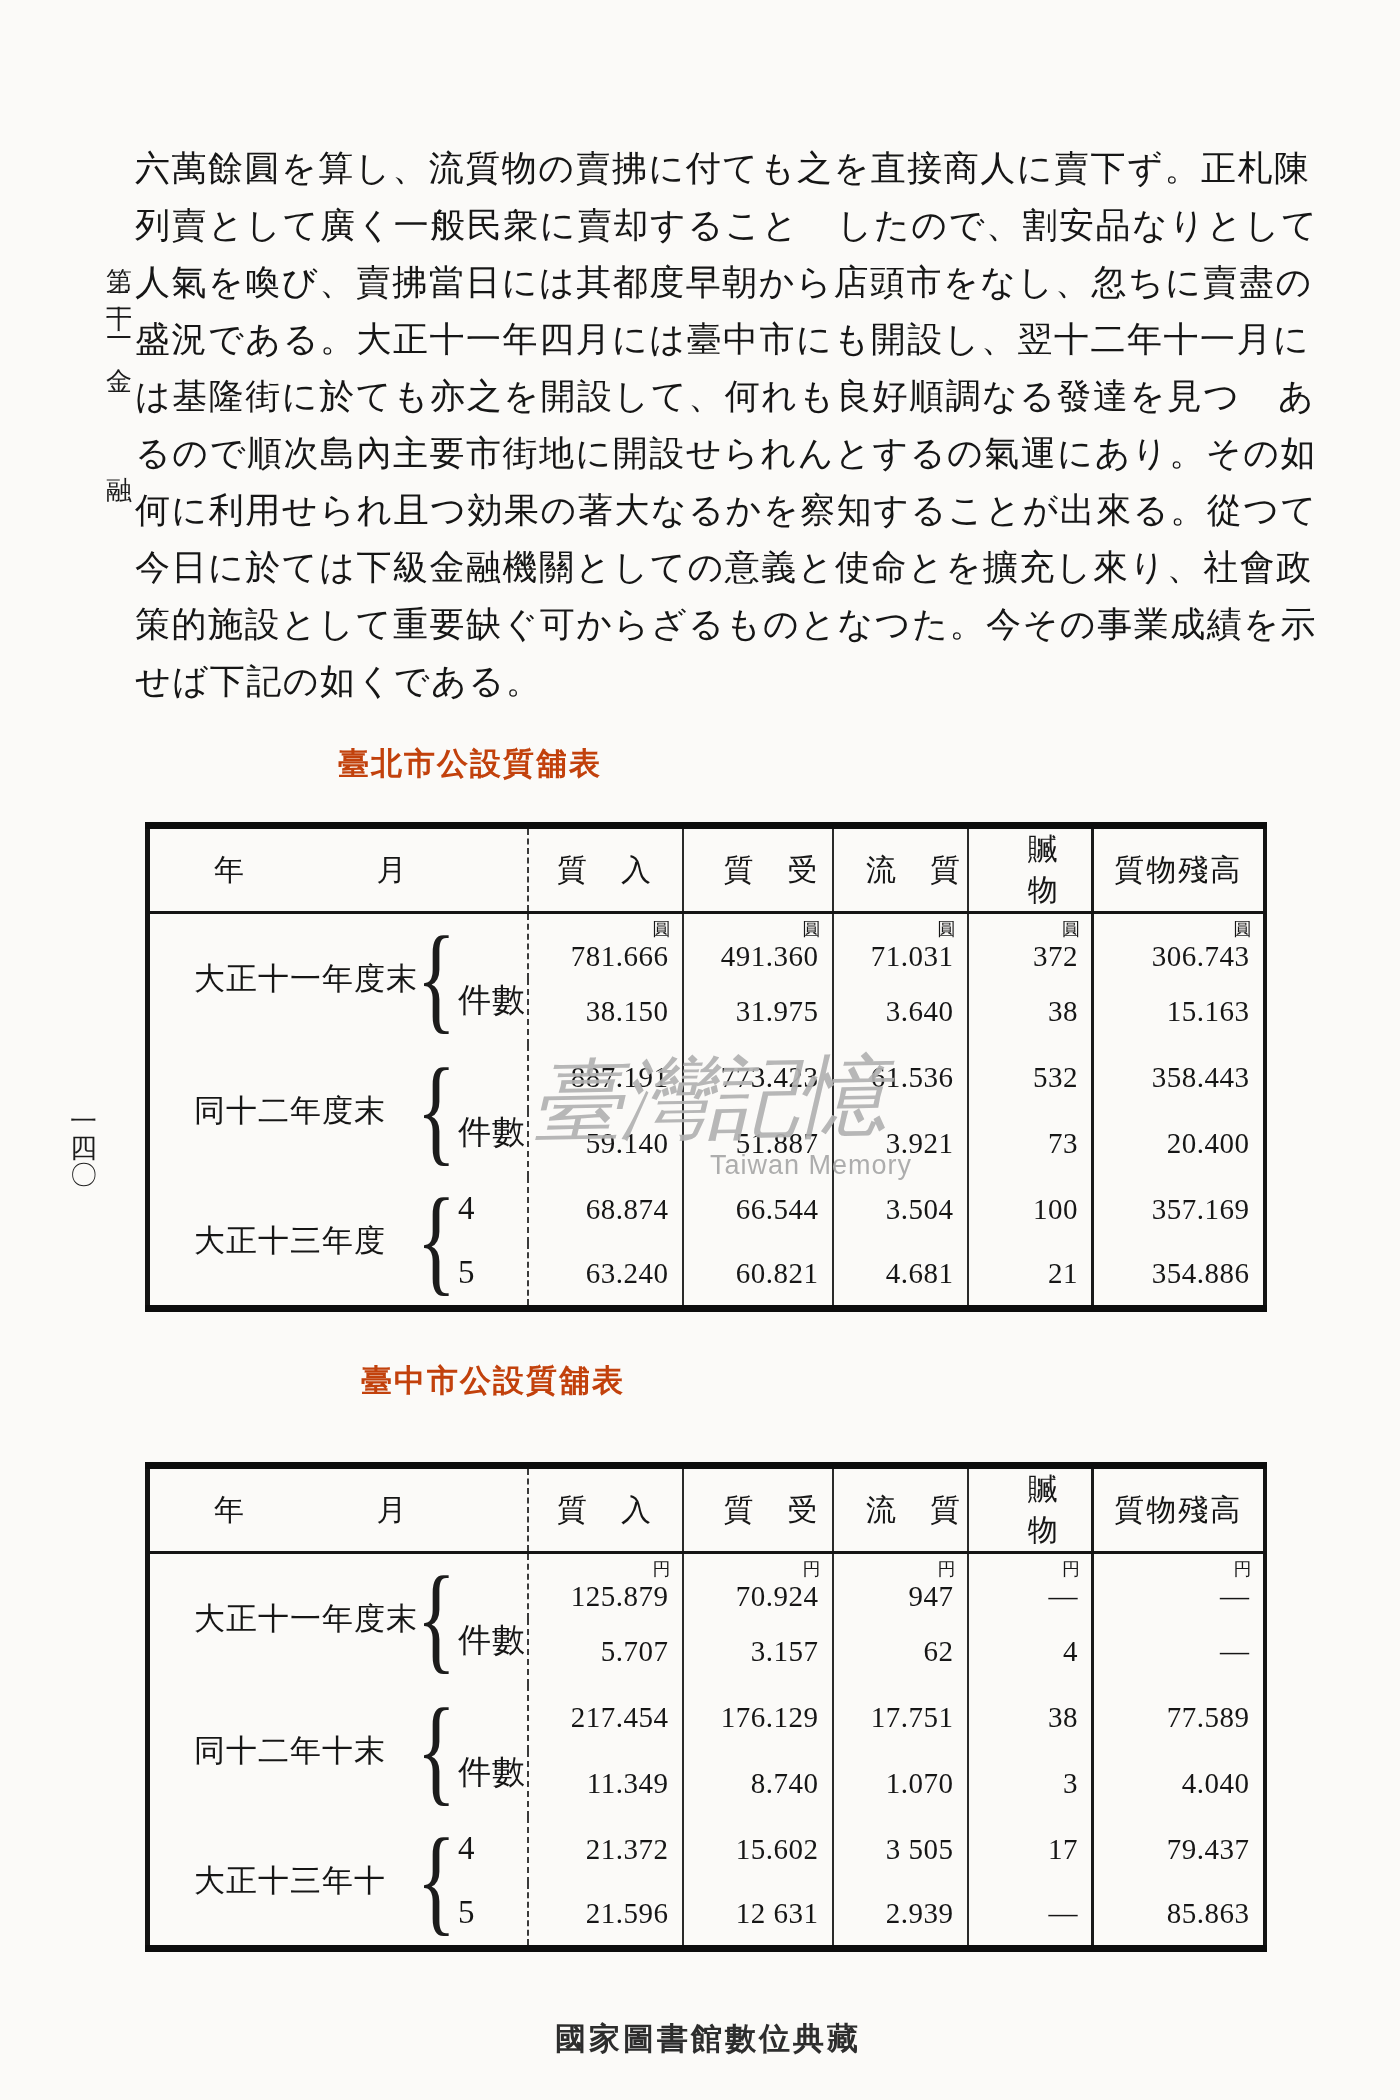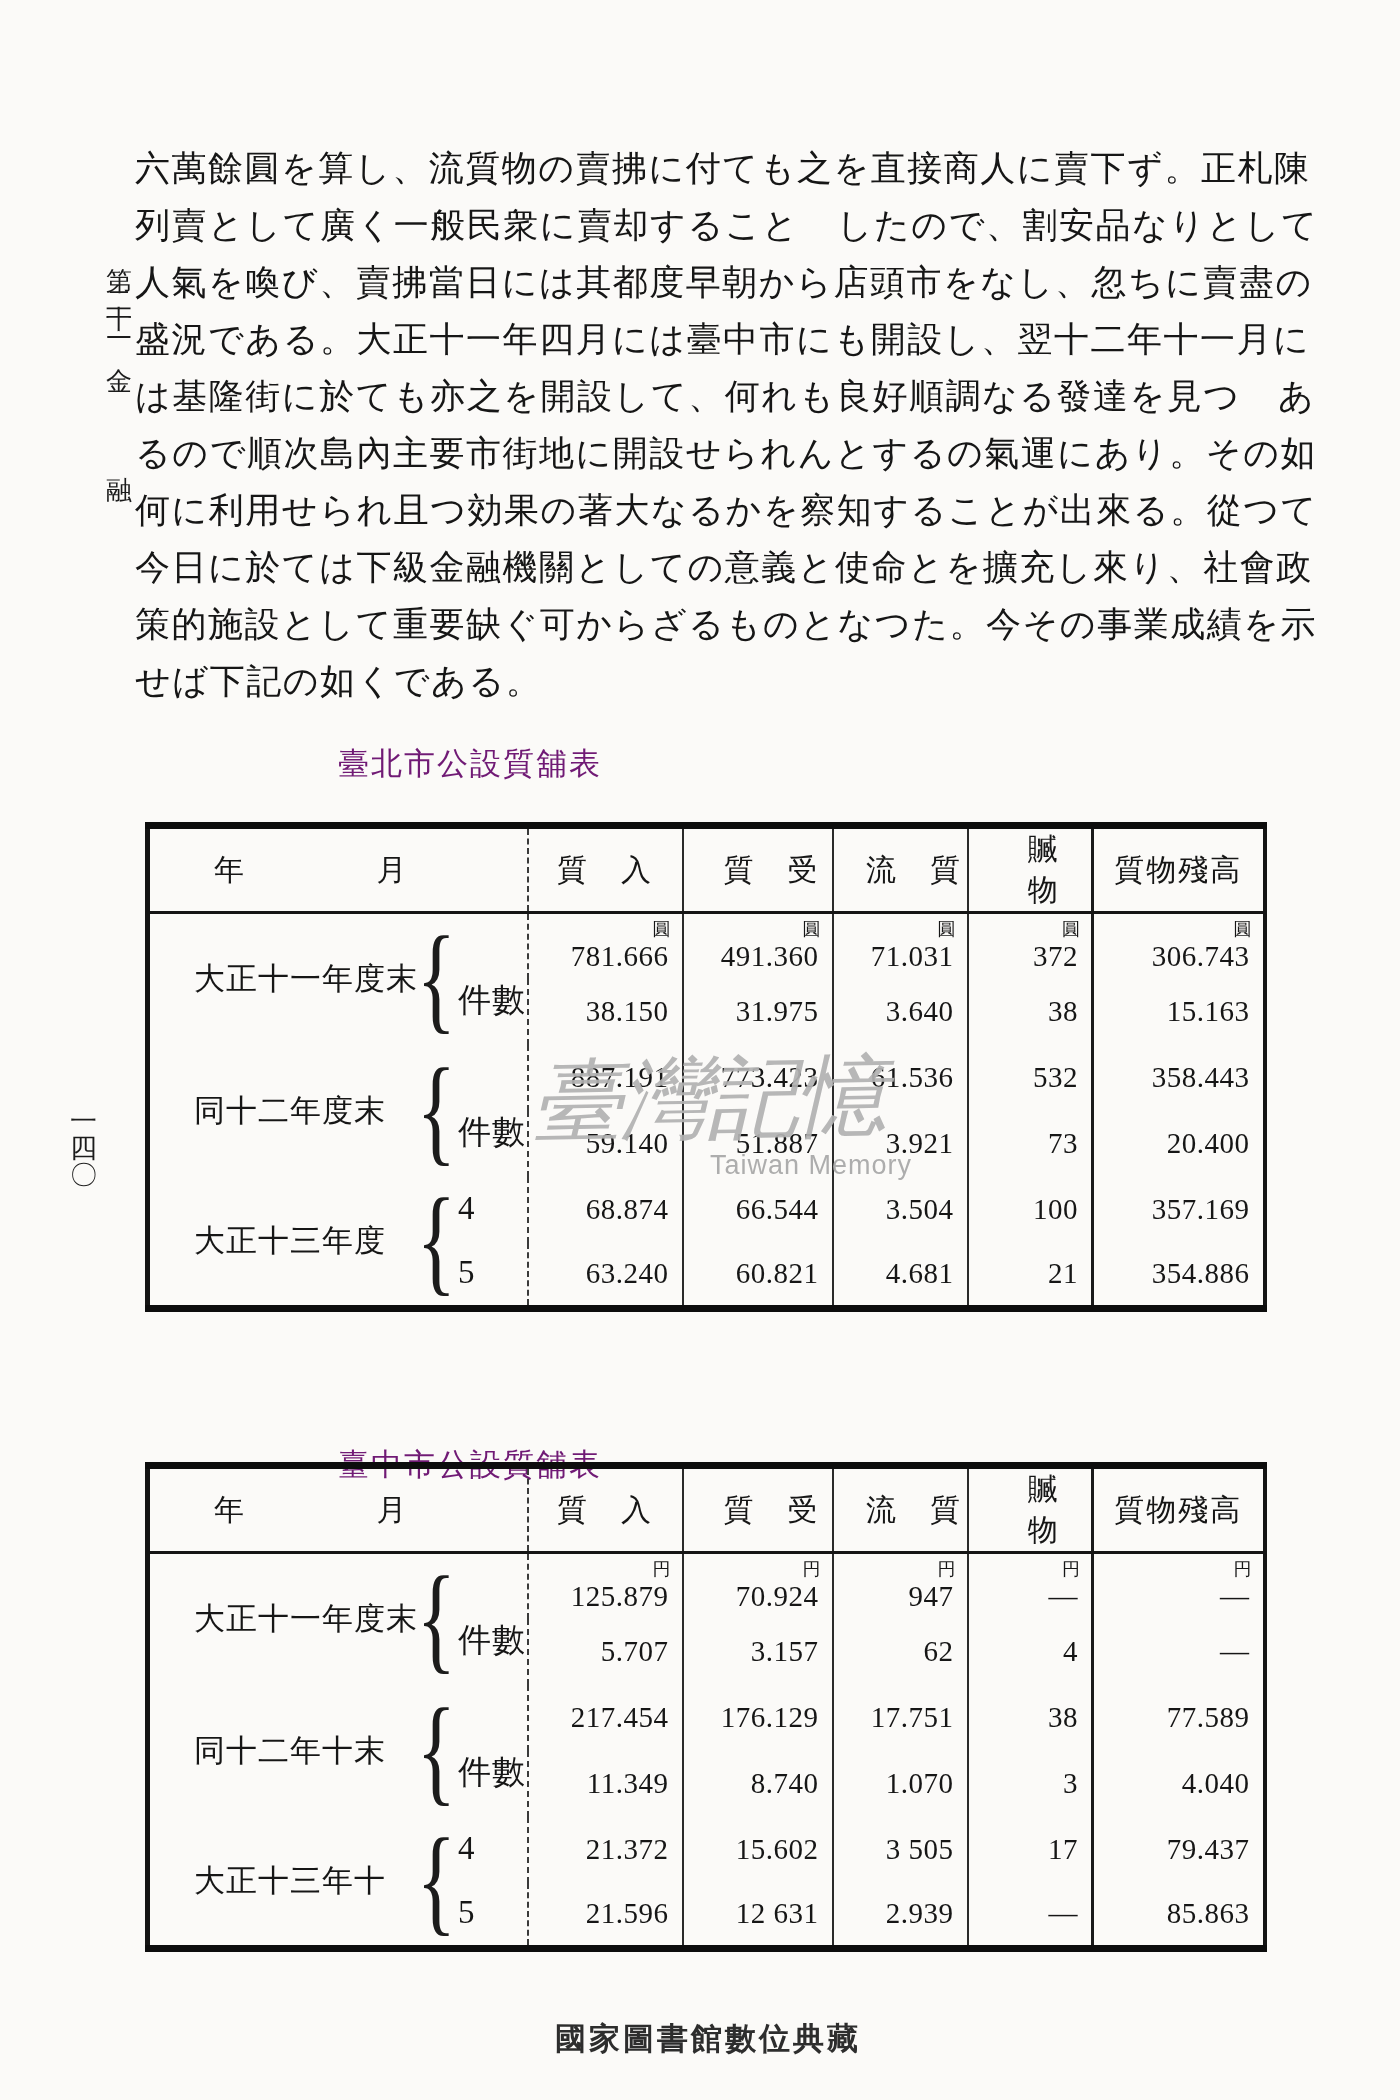--- a/index.html
+++ b/index.html
@@ -26,24 +26,24 @@
   }
   
   .para { position:absolute; left:135px; top:140px; width:1132px; }
   .para .line {
     height:57px; line-height:57px; white-space:nowrap;
     font-size:35px; letter-spacing:1.5px;
   }
   
   .tbl-title {
     position:absolute; left:338px;
-    font-size:31px; font-weight:normal; letter-spacing:2px; color:#701a75;
+    font-size:31px; font-weight:bold; letter-spacing:2px; color:#c2410c;
   }
   .t1-title { top:743px; }
-  .t2-title { top:1444px; }
+  .t2-title { top:1360px;margin-left:23px; }
   
   table.ptable {
     position:absolute; left:145px; width:1117px;
     border-collapse:collapse; table-layout:fixed;
     border-top:7px solid #0d0d0d;
     border-bottom:7px solid #0d0d0d;
     border-left:5px solid #141414;
     border-right:4px solid #141414;
   }
   .t1 { top:822px; }

